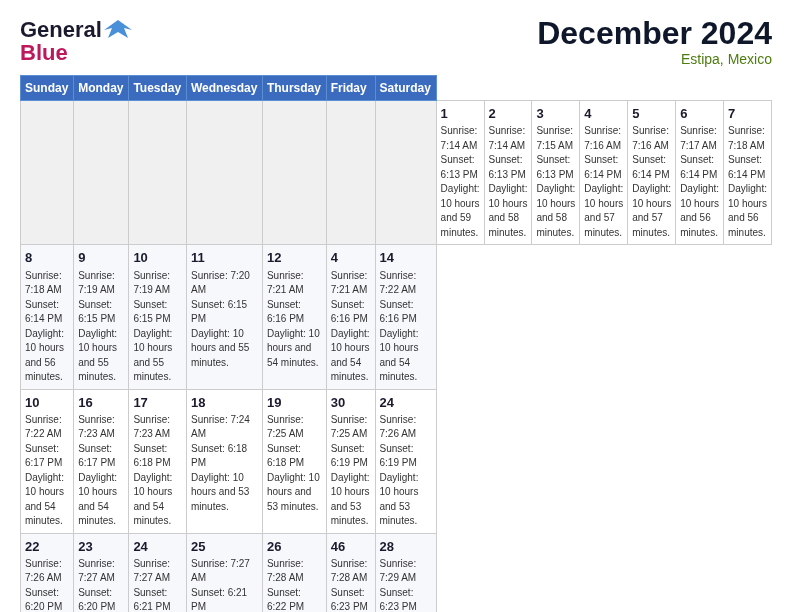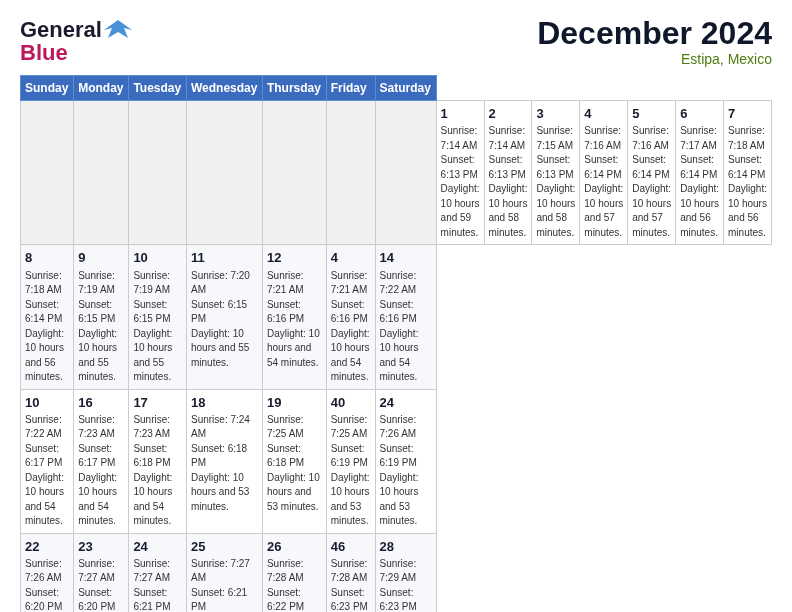--- a/index.html
+++ b/index.html
@@ -214,21 +214,21 @@
           </td>
           <td>
             <span class="day-num">18</span>
             <div class="day-info">Sunrise: 7:24 AM<br>Sunset: 6:18 PM<br>Daylight: 10 hours and 53 minutes.</div>
           </td>
           <td>
             <span class="day-num">19</span>
             <div class="day-info">Sunrise: 7:25 AM<br>Sunset: 6:18 PM<br>Daylight: 10 hours and 53 minutes.</div>
           </td>
           <td>
-            <span class="day-num">40</span>
+            <span class="day-num">30</span>
             <div class="day-info">Sunrise: 7:25 AM<br>Sunset: 6:19 PM<br>Daylight: 10 hours and 53 minutes.</div>
           </td>
           <td>
             <span class="day-num">24</span>
             <div class="day-info">Sunrise: 7:26 AM<br>Sunset: 6:19 PM<br>Daylight: 10 hours and 53 minutes.</div>
           </td>
         </tr>
         <tr>
           <td>
             <span class="day-num">22</span>

